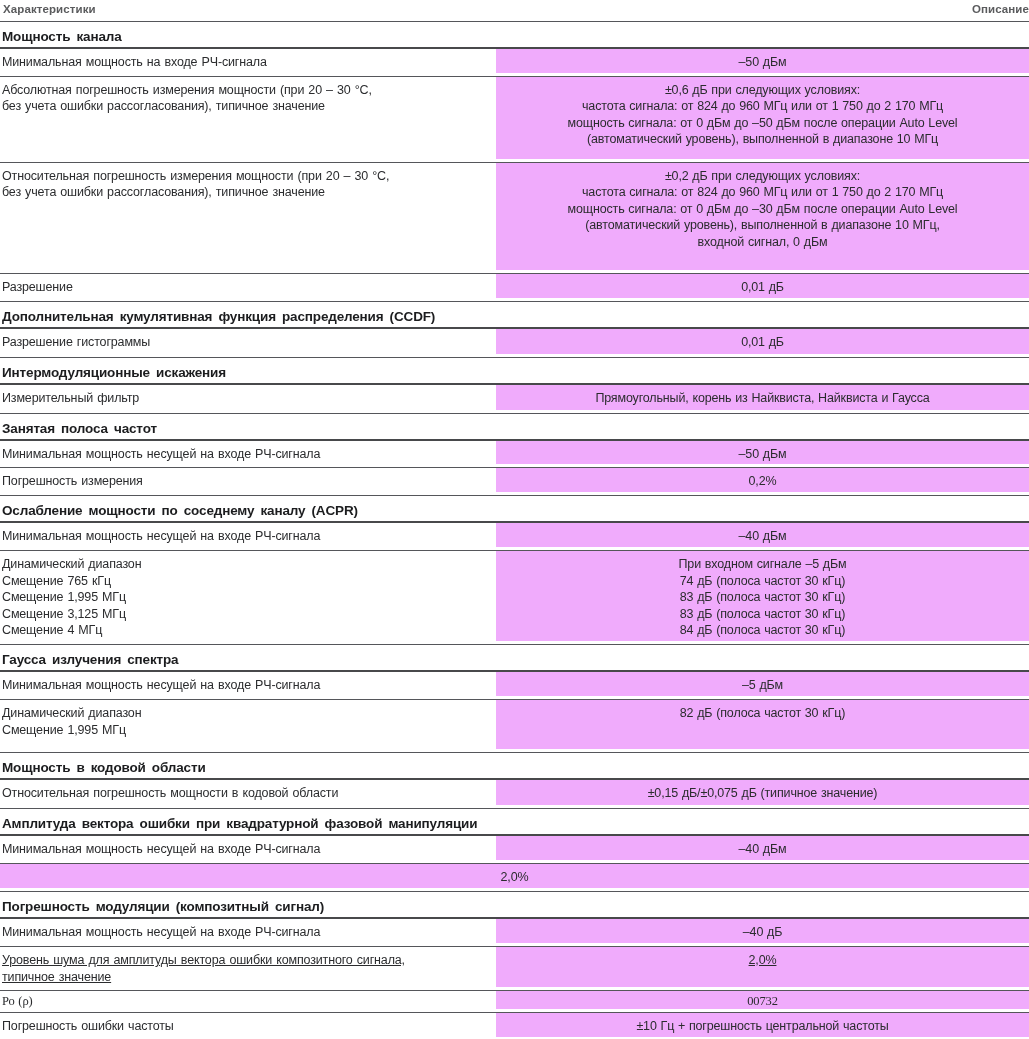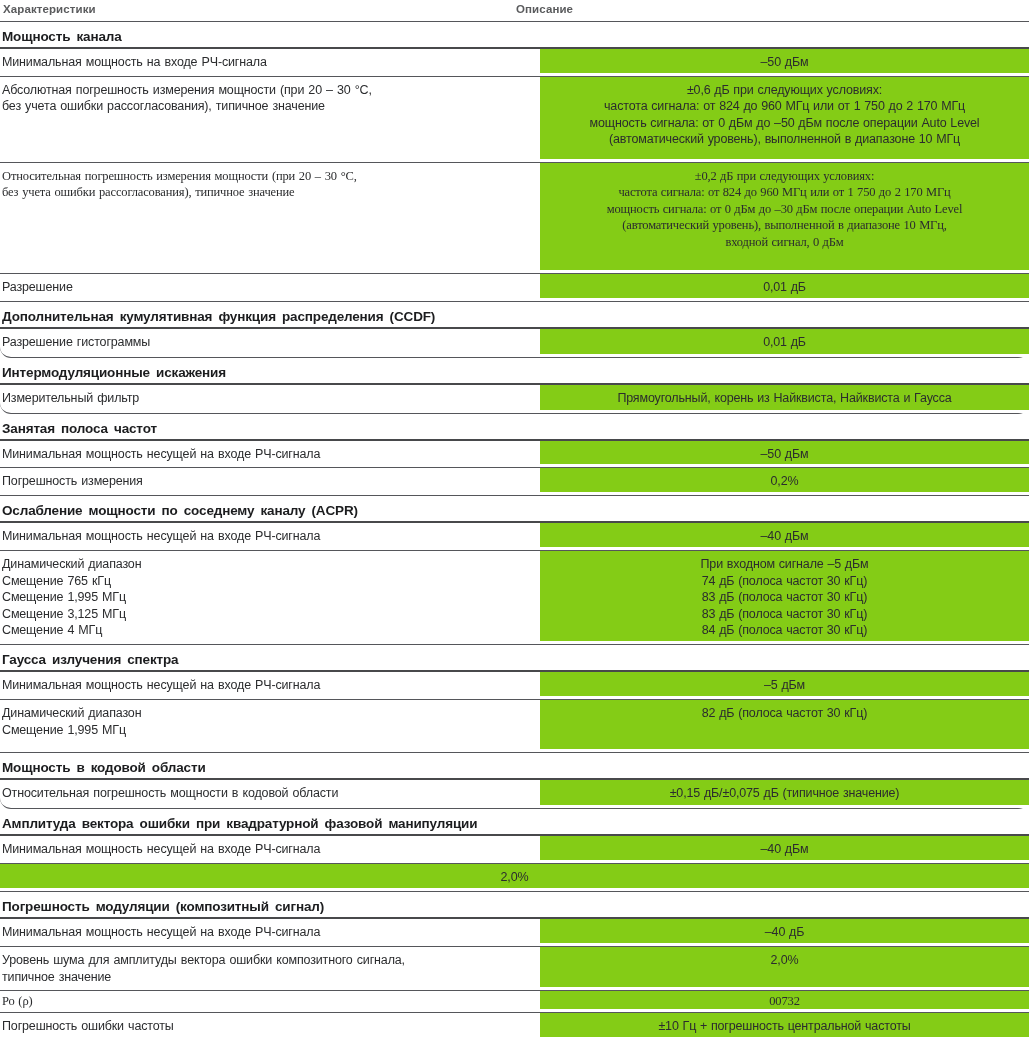--- a/index.html
+++ b/index.html
@@ -20,21 +20,21 @@
     align-items: flex-start;
   }
   .th {
     font-size: 11.5px;
     font-weight: bold;
     color: #5a5b5d;
     padding-top: 3px;
     letter-spacing: 0.1px;
   }
   .th-left { width: 516px; padding-left: 3px; box-sizing: border-box; }
-  .th-right { flex: 1; text-align: left; }
+  .th-right { flex: 1; text-align: right; }
 
   
   .section-title {
     font-size: 13.5px;
     font-weight: bold;
     color: #1c1d1f;
     word-spacing: 2.5px;
     padding: 7px 0 2px 2px;
     border-bottom: 2px solid #48494b;
     line-height: 16px;
@@ -47,41 +47,41 @@
     box-sizing: border-box;
   }
   .row.last { border-bottom: none; }
   .cell {
     font-size: 12.5px;
     line-height: 16.5px;
     white-space: pre-line;
     box-sizing: border-box;
   }
   .label {
-    width: 540px;
+    width: 496px;
     padding: 5px 10px 5px 2px;
     word-spacing: 0.8px;
   }
   .desc {
     flex: 1;
-    background: #84cc16;
+    background: #f0abfc;
     text-align: center;
     padding: 5px 10px;
     box-shadow: inset 0 -3px 0 0 #ffffff;
     word-spacing: 0.5px;
   }
   
   .mh27  { min-height: 27px; }
   .mh28  { min-height: 28px; }
-  .mh29  { min-height: 29px; border-radius: 11px; }
+  .mh29  { min-height: 29px; }
   .mh86  { min-height: 86px; }
-  .mh111 { min-height: 111px; font-family: Liberation Serif, serif; }
+  .mh111 { min-height: 111px; }
   .mh94  { min-height: 94px; }
   .mh53  { min-height: 53px; }
-  .mh40  { min-height: 40px; }
+  .mh40  { min-height: 40px; text-decoration: underline; }
   .mh26  { min-height: 26px; }
   .tight { min-height: 22px; }
   .tight .cell { padding-top: 2px; padding-bottom: 2px; font-family: Liberation Serif, serif; }
 </style>
 </head>
 <body>
 
 <div class="spec-table">
 
   <div class="thead">

